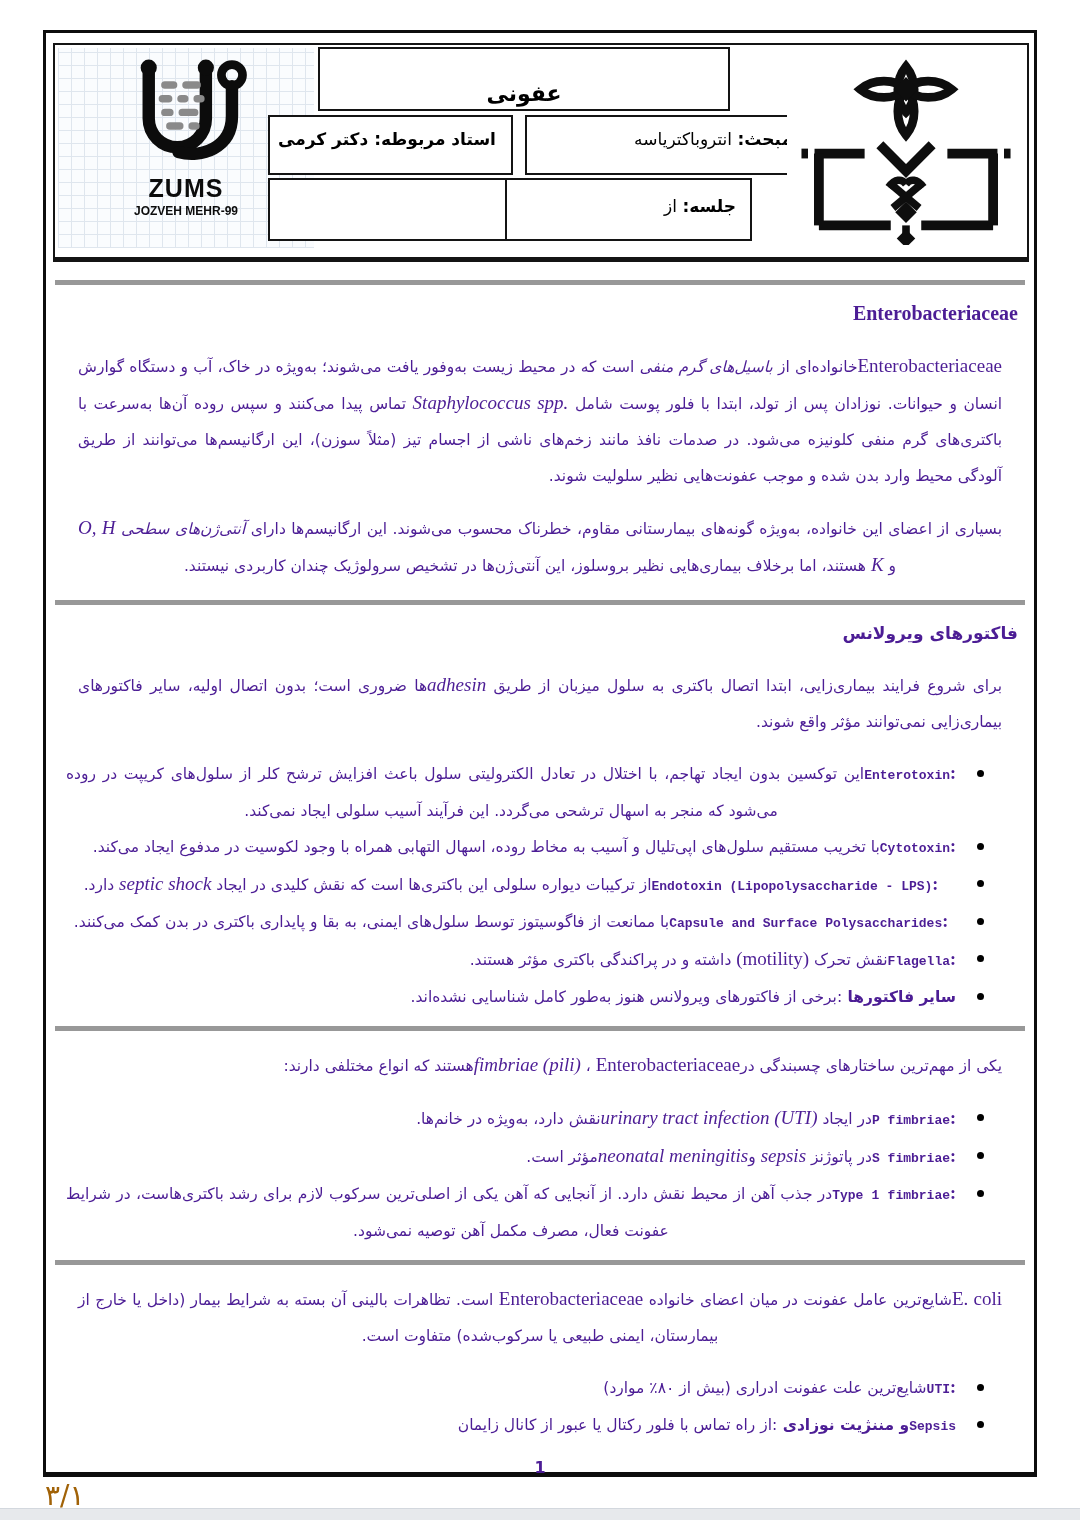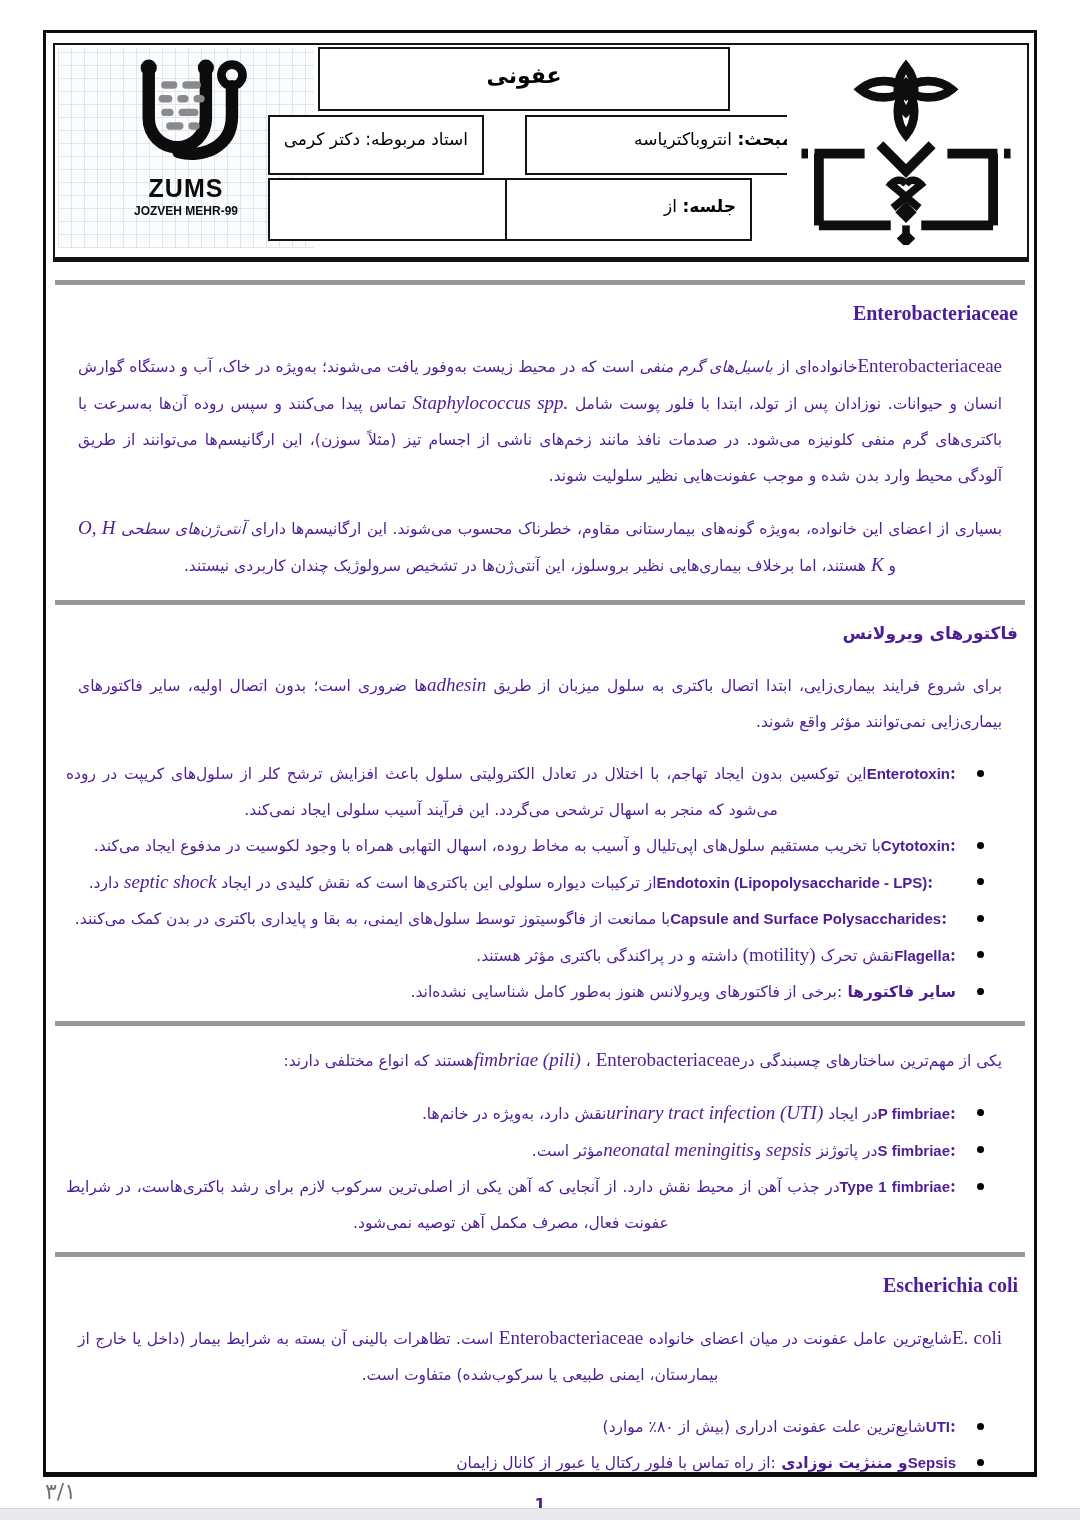--- a/index.html
+++ b/index.html
@@ -27,24 +27,24 @@
     display:flex;flex-direction:column;align-items:center;justify-content:flex-start;
   }
   .zums-name{font-family:"Liberation Sans",sans-serif;font-weight:bold;font-size:25px;line-height:24px;color:#0c0c0c;letter-spacing:1px;}
   .zums-sub{font-family:"Liberation Sans",sans-serif;font-weight:bold;font-size:12px;line-height:22px;color:#0c0c0c;}
   .emblem-box{
     position:absolute;right:2px;top:2px;width:238px;height:203px;
     display:flex;align-items:center;justify-content:center;background:#fff;
   }
   .hbox{position:absolute;border:2px solid #141414;background:#fff;box-sizing:border-box;direction:rtl;}
   .title-box{left:263px;top:2px;width:412px;height:64px;text-align:center;
-    font-size:22px;font-weight:bold;padding-top:14px;}
+    font-size:22px;font-weight:bold;padding-top:32px;}
   .cell{font-size:17px;padding:12px 14px 0 8px;}
   .b{font-weight:bold;}
-  .prof-box{left:213px;top:70px;width:216px;height:60px;text-align:right;font-weight:normal;}
+  .prof-box{left:213px;top:70px;width:245px;height:60px;text-align:left;font-weight:bold;}
   .topic-box{left:470px;top:70px;width:283px;height:60px;}
   .empty-box{left:213px;top:133px;width:245px;height:63px;}
   .session-box{left:450px;top:133px;width:247px;height:63px;padding-top:16px;}
   
   .content{
     position:absolute;left:6px;right:6px;top:236px;direction:rtl;color:#4c1d95;
   }
   .divider{height:5px;background:#989898;margin:11px 3px;}
   .sec-heading{text-align:right;line-height:35px;padding:0 10px;}
   .hen{font-family:"Liberation Serif",serif;font-weight:bold;font-size:20px;}
@@ -59,29 +59,29 @@
   .bullet::before{
     content:"";position:absolute;right:44px;top:14px;width:7px;height:7px;
     border-radius:50%;background:#000;
   }
   .last-right{text-align-last:right;}
   .last-center{text-align-last:center;}
   .rf {font-family:"DejaVu Sans",sans-serif;font-size:15.5px;}
   .rfb{font-family:"DejaVu Sans",sans-serif;font-size:15.5px;font-weight:bold;}
   .rfi{font-family:"DejaVu Sans",sans-serif;font-size:15.5px;font-style:italic;}
   .re {font-family:"Liberation Serif",serif;font-size:19px;}
-  .reb{font-family:Liberation Sans, sans-serif;font-size:15px;font-weight:bold;}
+  .reb{font-family:Liberation Mono, monospace;font-size:13px;font-weight:bold;}
   .rei{font-family:"Liberation Serif",serif;font-size:19px;font-style:italic;}
   .rcol{font-family:"Liberation Serif",serif;font-size:18px;font-weight:bold;}
   .footer-num{
     text-align:center;line-height:35px;font-weight:bold;font-size:16px;
     font-family:"DejaVu Sans",sans-serif;margin-top:6px;
   }
   .sheet-indicator{
-    position:absolute;left:45px;top:1479px;color:#737373;font-size:22px;
+    position:absolute;left:45px;top:1479px;color:#a16207;font-size:28px;
     font-family:"DejaVu Sans",sans-serif;direction:rtl;
   }
   .bottom-bar{
     position:absolute;left:0;bottom:0;width:1080px;height:11px;
     background:#e7e9ec;border-top:1px solid #d3d8de;
   }
 </style>
 </head>
 <body>
 
@@ -184,21 +184,20 @@
       <div class="bullet last-center"><span class="rcol">:</span><span class="reb" dir="ltr">Endotoxin (Lipopolysaccharide - LPS)</span><span class="rf">از ترکیبات دیواره سلولی این باکتری‌ها است که نقش کلیدی در ایجاد </span><span class="rei" dir="ltr">septic shock</span><span class="rf"> دارد.</span></div>
       <div class="bullet last-center"><span class="rcol">:</span><span class="reb" dir="ltr">Capsule and Surface Polysaccharides</span><span class="rf">با ممانعت از فاگوسیتوز توسط سلول‌های ایمنی، به بقا و پایداری باکتری در بدن کمک می‌کنند.</span></div>
       <div class="bullet last-right"><span class="rcol">:</span><span class="reb" dir="ltr">Flagella</span><span class="rf">نقش تحرک </span><span class="re" dir="ltr">(motility)</span><span class="rf"> داشته و در پراکندگی باکتری مؤثر هستند.</span></div>
       <div class="bullet last-right"><span class="rfb">سایر فاکتورها </span><span class="rf">:برخی از فاکتورهای ویرولانس هنوز به‌طور کامل شناسایی نشده‌اند.</span></div>
       <div class="divider" style="background: rgb(152, 152, 152);"></div>
       <div class="para last-right"><span class="rf">یکی از مهم‌ترین ساختارهای چسبندگی در</span><span class="re" dir="ltr">Enterobacteriaceae</span><span class="rf"> ، </span><span class="rei" dir="ltr">fimbriae (pili)</span><span class="rf">هستند که انواع مختلفی دارند:</span></div>
       <div class="bullet last-right"><span class="rcol">:</span><span class="reb" dir="ltr">P fimbriae</span><span class="rf">در ایجاد </span><span class="rei" dir="ltr">urinary tract infection (UTI)</span><span class="rf">نقش دارد، به‌ویژه در خانم‌ها.</span></div>
       <div class="bullet last-right"><span class="rcol">:</span><span class="reb" dir="ltr">S fimbriae</span><span class="rf">در پاتوژنز </span><span class="rei" dir="ltr">sepsis</span><span class="rf"> و</span><span class="rei" dir="ltr">neonatal meningitis</span><span class="rf">مؤثر است.</span></div>
       <div class="bullet last-center"><span class="rcol">:</span><span class="reb" dir="ltr">Type 1 fimbriae</span><span class="rf">در جذب آهن از محیط نقش دارد. از آنجایی که آهن یکی از اصلی‌ترین سرکوب لازم برای رشد باکتری‌هاست، در شرایط عفونت فعال، مصرف مکمل آهن توصیه نمی‌شود.</span></div>
       <div class="divider" style="background: rgb(152, 152, 152);"></div>
-      <div class="sec-heading"><span class="hen">Escherichia coli</span></div>
       <div class="para last-center"><span class="re" dir="ltr">E. coli</span><span class="rf">شایع‌ترین عامل عفونت در میان اعضای خانواده </span><span class="re" dir="ltr">Enterobacteriaceae</span><span class="rf"> است. تظاهرات بالینی آن بسته به شرایط بیمار (داخل یا خارج از بیمارستان، ایمنی طبیعی یا سرکوب‌شده) متفاوت است.</span></div>
       <div class="bullet last-right"><span class="rcol">:</span><span class="reb" dir="ltr">UTI</span><span class="rf">شایع‌ترین علت عفونت ادراری (بیش از ۸۰٪ موارد)</span></div>
       <div class="bullet last-right"><span class="reb" dir="ltr">Sepsis</span><span class="rfb">و مننژیت نوزادی </span><span class="rf">:از راه تماس با فلور رکتال یا عبور از کانال زایمان</span></div>
       <div class="footer-num">1</div>
     </div>
 
 </div>
 
 <div class="sheet-indicator">۳/۱</div>
 <div class="bottom-bar"></div>

